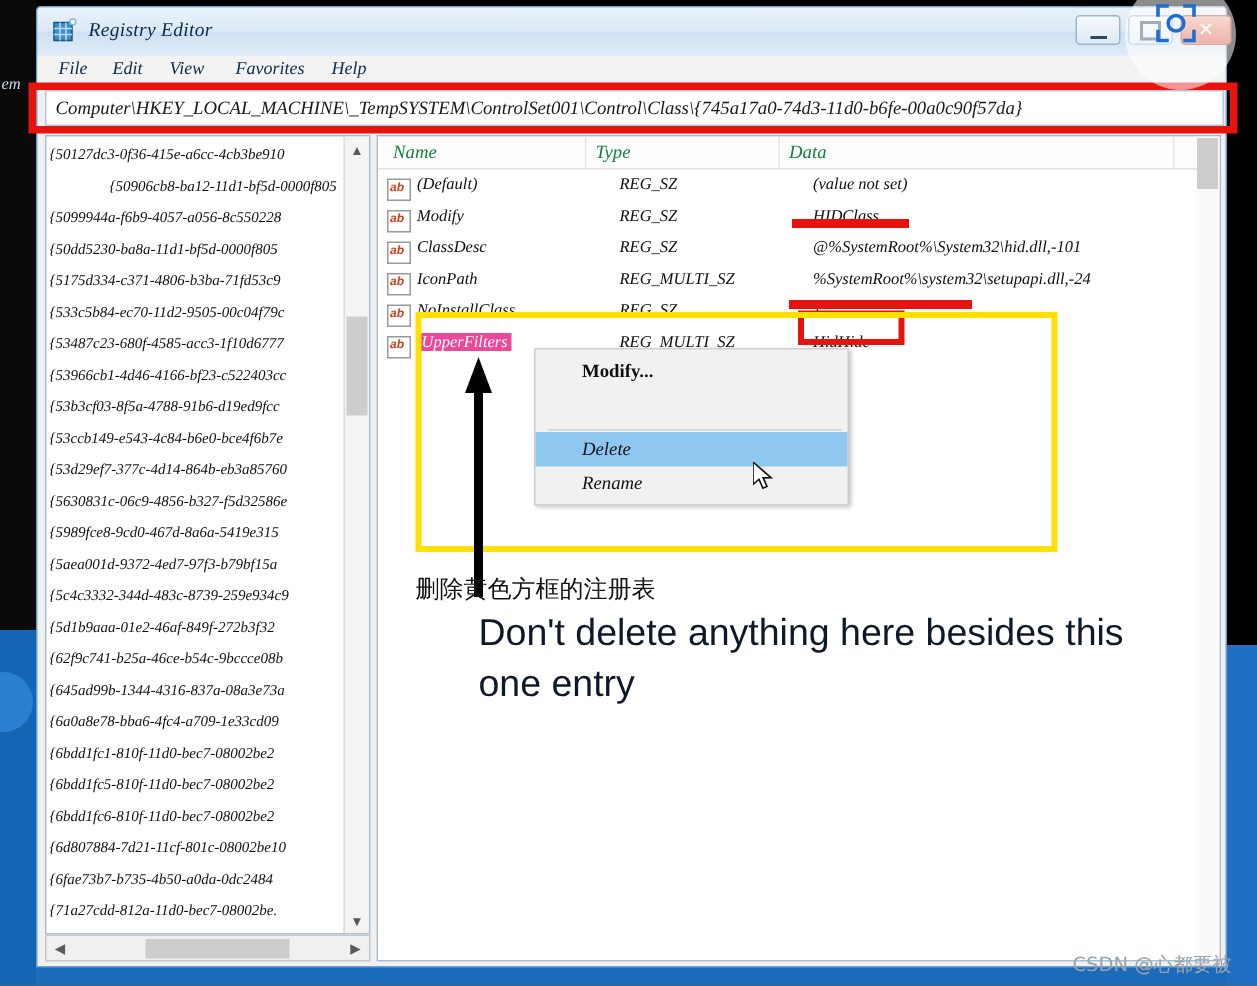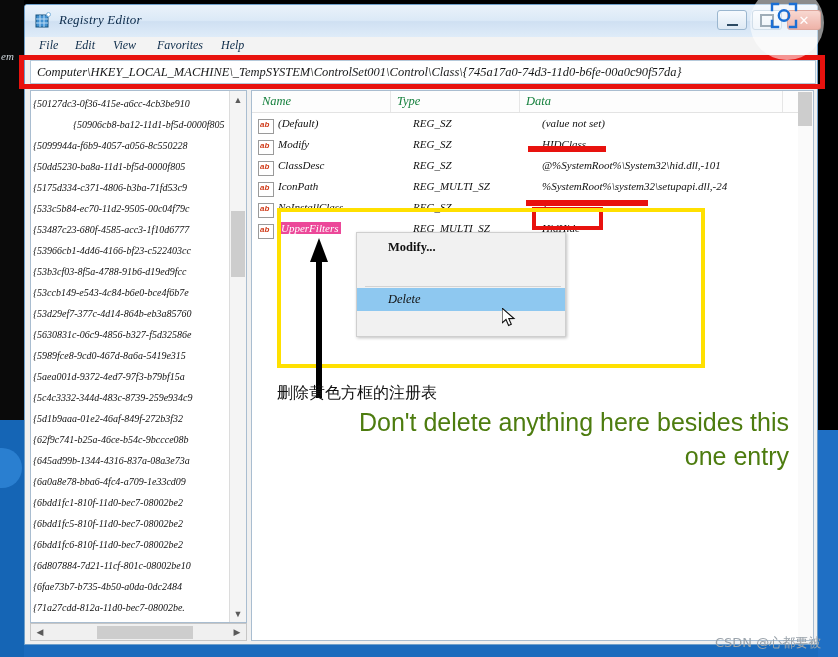--- a/index.html
+++ b/index.html
@@ -185,22 +185,22 @@
 
   
   #black-arrow{position:absolute;left:283px;top:233px;width:22px;height:160px;}
 
   
   #cn-note{
     position:absolute;left:252px;top:378px;font-size:16px;color:#111;
     font-family:"DejaVu Sans",sans-serif;white-space:nowrap;
   }
   #en-note{
-    position:absolute;left:294px;top:400px;width:470px;font-size:25px;color:#4d7c0f;
-    line-height:34px;font-family:"Liberation Sans",sans-serif;text-align:right;
+    position:absolute;left:294px;top:400px;width:470px;font-size:25px;color:#0f172a;
+    line-height:34px;font-family:"Liberation Sans",sans-serif;
   }
 
   
   #watermark{
     position:absolute;left:690px;top:629px;font-size:13px;color:#9aa3ab;
     font-family:"DejaVu Sans",sans-serif;white-space:nowrap;
   }
 </style>
 </head>
 <body>
@@ -355,20 +355,21 @@
   <div class="red-underline" style="left:503px;top:141px;width:78px;"></div>
   <div class="red-underline" style="left:501px;top:195px;width:122px;"></div>
   <div class="red-box-outline" style="left:507px;top:202px;width:71px;height:23px;"></div>
 
   <div id="yellow-box"></div>
 
   <div id="context-menu">
     <div class="ctx-item bold" style="top:3px;">Modify...</div>
     <i id="ctx-sep"></i>
     <div class="ctx-item hl" style="top:55px;">Delete</div>
+    <div class="ctx-item" style="top:78px;">Rename</div>
   </div>
 
   <span id="mouse-cursor">
     <svg width="14" height="20" viewBox="0 0 14 20">
       <polygon points="0,0 0,15 4,11.5 6.6,17.5 9.3,16.3 6.8,10.6 12,10.5" fill="#fff" stroke="#111" stroke-width="1.1"></polygon>
     </svg>
   </span>
 
   <span id="black-arrow">
     <svg width="22" height="160" viewBox="0 0 22 160">

